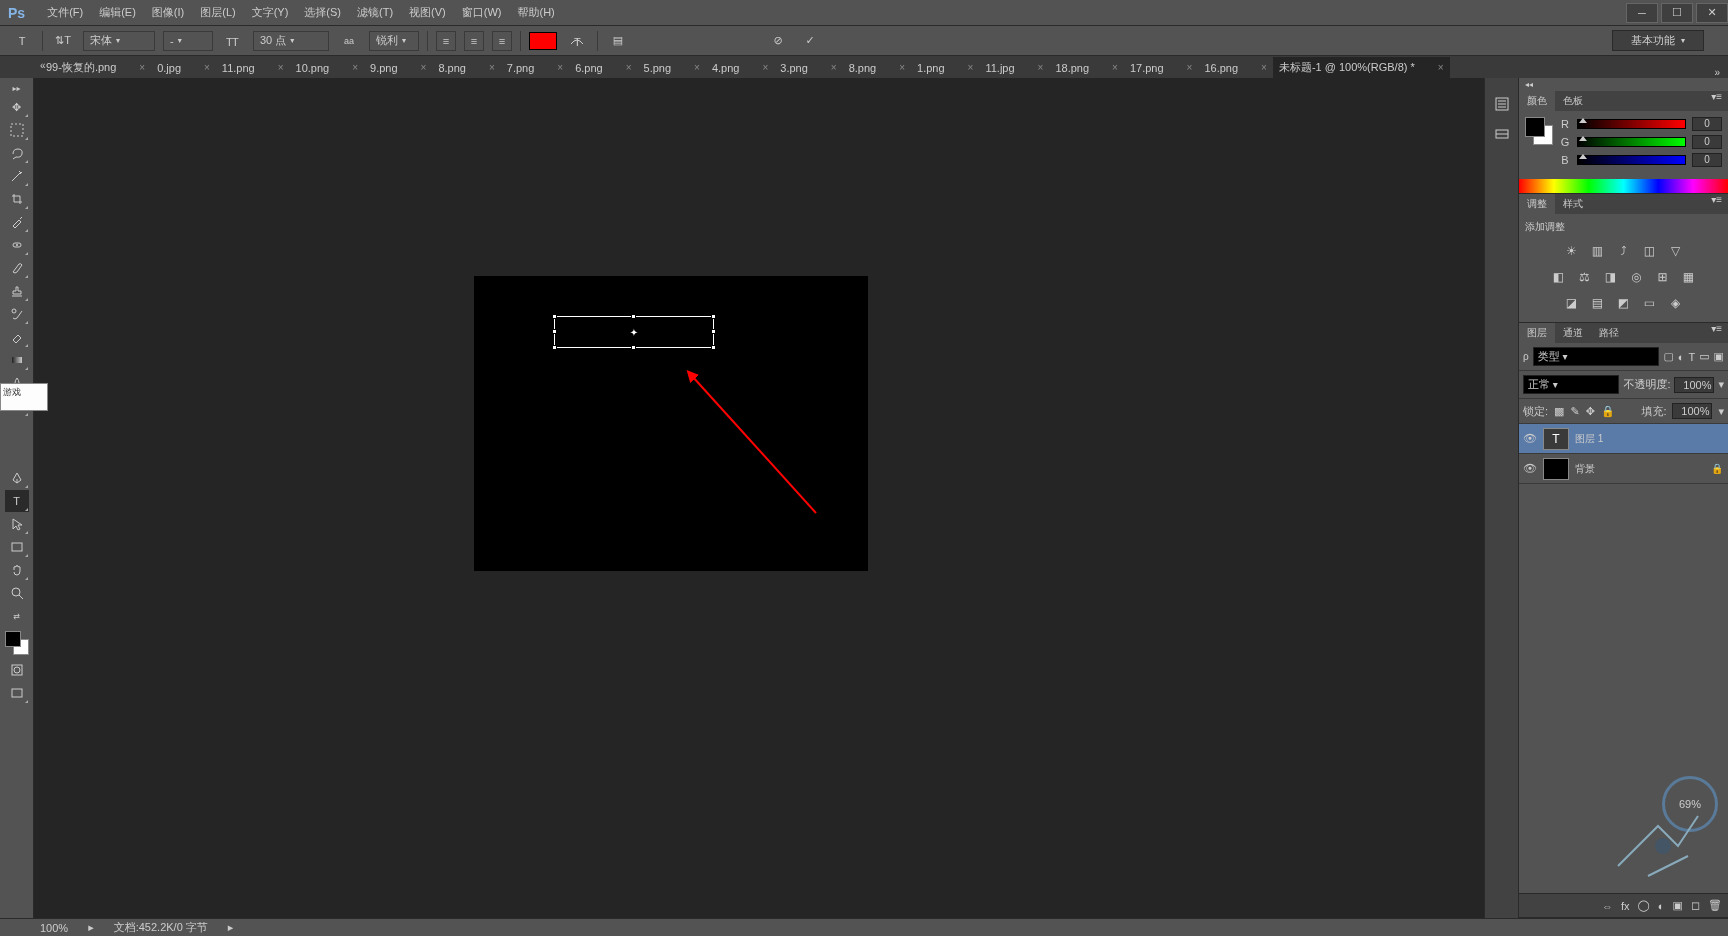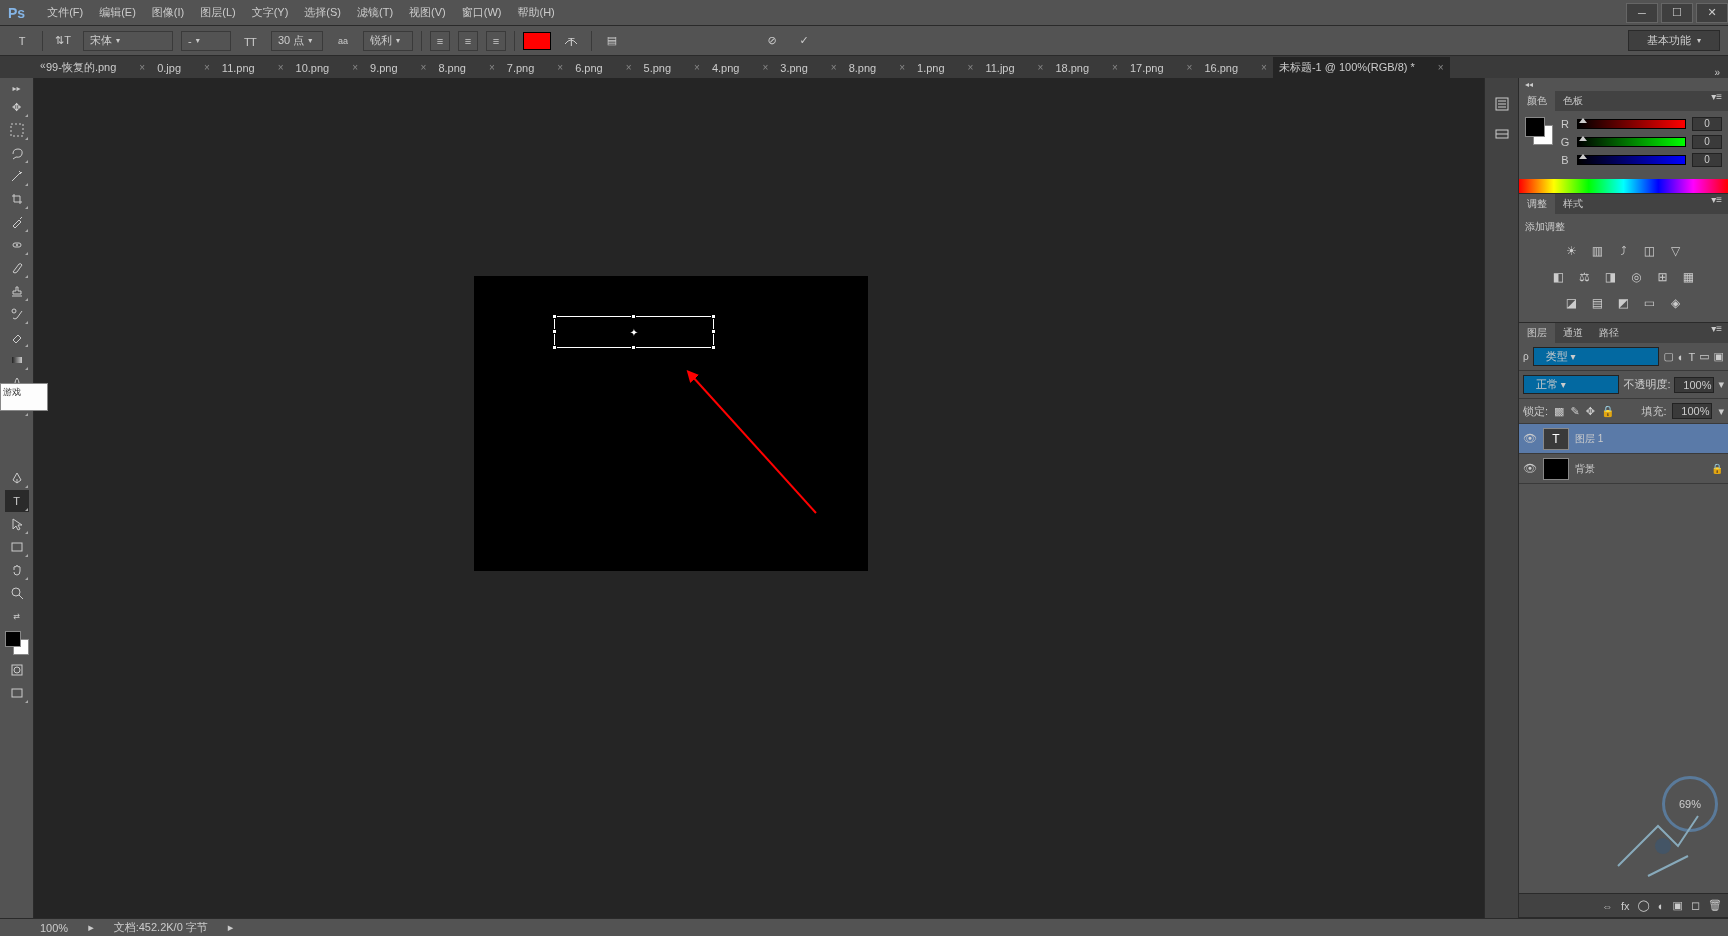--- a/index.html
+++ b/index.html
@@ -11,21 +11,21 @@
 .window-controls{margin-left:auto;display:flex}
 .window-btn{width:32px;height:20px;background:#3f3f3f;margin-left:3px;display:flex;align-items:center;justify-content:center;border:1px solid #666}
 
 .optionsbar{height:30px;background:#535353;display:flex;align-items:center;padding-left:10px;border-bottom:1px solid #2a2a2a;gap:8px}
 .opt-icon{width:24px;height:24px;display:flex;align-items:center;justify-content:center;border:1px solid transparent}
 .opt-sep{width:1px;height:20px;background:#3a3a3a}
 .opt-select{background:#535353;border:1px solid #3a3a3a;height:20px;padding:0 6px;display:flex;align-items:center;gap:4px}
 .dropdown-arrow{font-size:8px}
 .color-swatch{width:28px;height:18px;background:#ff0000;border:1px solid #000}
 .align-btn{width:20px;height:20px;border:1px solid #3a3a3a;display:flex;align-items:center;justify-content:center}
-.right-opts{margin-left:auto;display:flex;align-items:flex-start;gap:8px;padding-right:8px}
+.right-opts{margin-left:auto;display:flex;align-items:flex-start;gap:8px;padding-right:24px}
 .workspace-btn{background:#3f3f3f;border:1px solid #2a2a2a;padding:2px 18px;display:flex;align-items:center;gap:6px}
 
 .tabsbar{height:22px;background:#3a3a3a;display:flex;align-items:flex-end;padding-left:40px;overflow:hidden}
 .doc-tab{padding:3px 6px;font-size:10px;color:#bbb;display:flex;align-items:center;gap:23px;cursor:pointer}
 .doc-tab.active{background:#252525;color:#fff}
 .tab-close{font-size:10px;color:#888}
 .tabs-more{margin-left:auto;padding:0 8px;font-size:10px}
 
 .main{display:flex;height:calc(100% - 78px - 18px)}
 
@@ -72,21 +72,21 @@
 .color-preview{width:28px;height:28px;position:relative;margin-right:6px}
 .cp-fg{position:absolute;width:20px;height:20px;background:#000;border:1px solid #888;top:0;left:0;z-index:2}
 .cp-bg{position:absolute;width:20px;height:20px;background:#fff;border:1px solid #888;bottom:0;right:0}
 .spectrum{height:14px;background:linear-gradient(to right,#f00,#ff0,#0f0,#0ff,#00f,#f0f,#f00);margin-top:6px}
 
 .adj-icons{display:flex;flex-wrap:wrap;gap:8px;justify-content:center;padding:4px}
 .adj-icon{width:18px;height:18px;display:flex;align-items:center;justify-content:center;font-size:12px}
 
 .layers-body{padding:0}
 .layers-opts{display:flex;align-items:center;gap:4px;padding:4px;border-bottom:1px solid #3a3a3a}
-.layers-select{background:#0369a1;border:1px solid #222;padding:1px 12px;font-size:10px;flex:1}
+.layers-select{background:#000000;border:1px solid #222;padding:1px 4px;font-size:10px;flex:1}
 .layers-row2{display:flex;align-items:center;gap:4px;padding:4px;border-bottom:1px solid #3a3a3a;font-size:10px}
 .opacity-input{width:40px;background:#3a3a3a;border:1px solid #222;text-align:right;padding:1px 2px}
 .lock-row{display:flex;align-items:center;gap:6px;padding:4px;border-bottom:1px solid #3a3a3a;font-size:10px}
 .layer-list{max-height:200px}
 .layer-item{display:flex;align-items:center;height:30px;border-bottom:1px solid #3a3a3a;padding:0 4px;gap:6px}
 .layer-item.selected{background:#5a7aa8}
 .eye{width:14px;text-align:center}
 .layer-thumb{width:26px;height:22px;background:#000;border:1px solid #888;display:flex;align-items:center;justify-content:center;font-size:12px}
 .layer-thumb.text{background:#3a3a3a;color:#fff}
 .layer-name{font-size:10px}
@@ -116,35 +116,35 @@
     <div class="window-btn">─</div>
     <div class="window-btn">☐</div>
     <div class="window-btn">✕</div>
   </div>
 </div>
 
 <div class="optionsbar">
   <div class="opt-icon">T</div>
   <div class="opt-sep"></div>
   <div class="opt-icon">⇅T</div>
-  <div class="opt-select" style="width:90px">
+  <div class="opt-select" style="width:72px">
       <span>宋体</span>
       <span class="dropdown-arrow">▾</span>
     </div>
   <div class="opt-select" style="width:50px">
       <span>-</span>
       <span class="dropdown-arrow">▾</span>
     </div>
   <div class="opt-icon">
       <svg width="14" height="14" viewBox="0 0 14 14">
         <text x="0" y="12" font-size="8" fill="#ccc">T</text>
         <text x="6" y="12" font-size="12" fill="#ccc">T</text>
       </svg>
     </div>
-  <div class="opt-select" style="width:52px">
+  <div class="opt-select" style="width:76px">
       <span>30 点</span>
       <span class="dropdown-arrow">▾</span>
     </div>
   <div class="opt-icon" style="font-size:9px">aa</div>
   <div class="opt-select" style="width:50px">
       <span>锐利</span>
       <span class="dropdown-arrow">▾</span>
     </div>
   <div class="opt-sep"></div>
   <div class="align-btn">≡</div>

